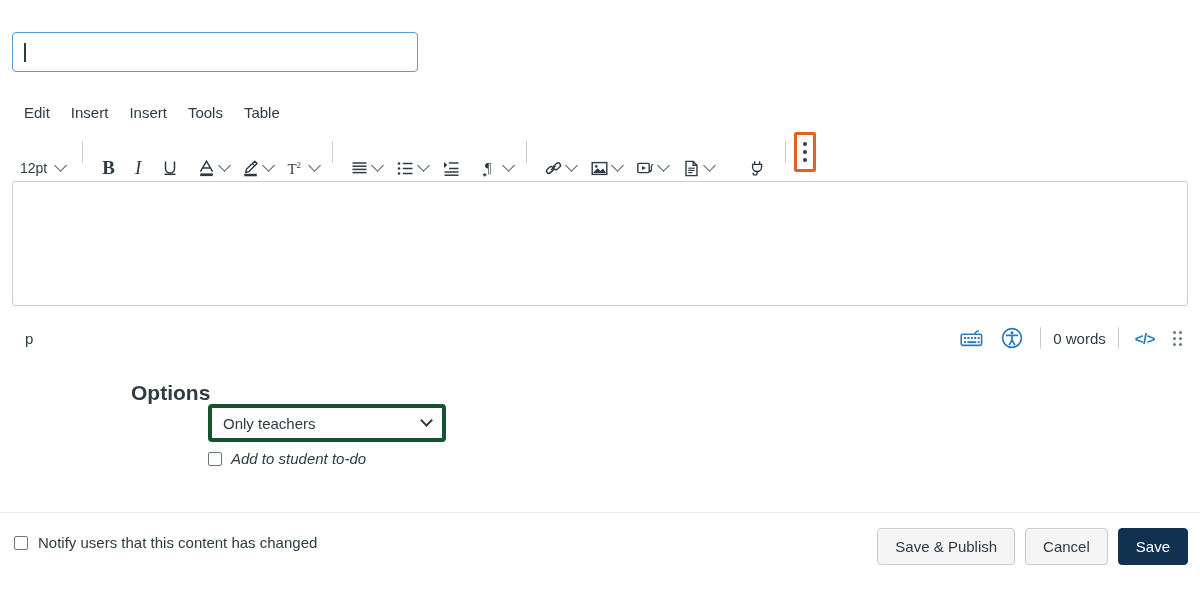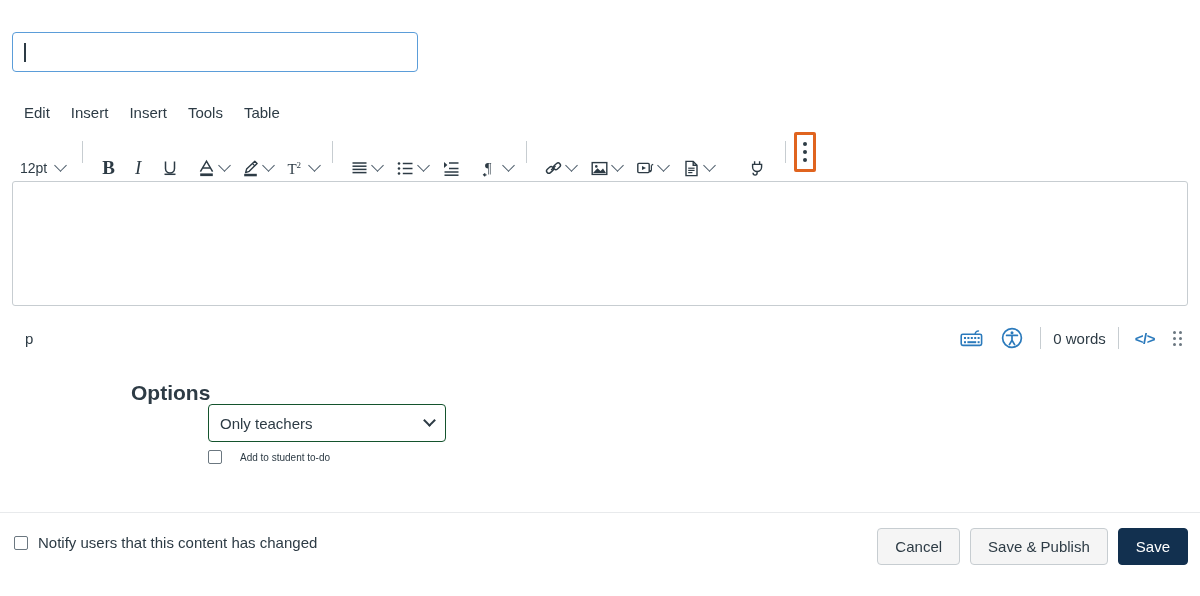--- a/index.html
+++ b/index.html
@@ -120,39 +120,39 @@
     position: absolute; left: 131px; top: 381px;
     font-size: 21px; font-weight: bold; color: #2d3b45;
   }
   .opt-desc {
     position: absolute; left: 208px; top: 377px;
     font-size: 15px; color: #2d3b45;
   }
   .opt-select {
     position: absolute; left: 208px; top: 404px;
     width: 238px; height: 38px;
-    border: 1px solid #14532d;
+    border: 4px solid #14532d;
     border-radius: 4px;
     background: #fff;
     display: flex; align-items: center;
     padding: 0 11px;
     font-size: 15px; color: #2d3b45;
     cursor: pointer;
   }
   .opt-select .sel-chev {
     margin-left: auto;
     width: 9px; height: 9px;
     border-right: 2px solid #2d3b45;
     border-bottom: 2px solid #2d3b45;
     transform: translateY(-3px) rotate(45deg);
   }
   .opt-check {
     position: absolute; left: 208px; top: 450px;
-    display: flex; align-items: center; gap: 18px;
-    font-size: 10px; color: #2d3b45;
+    display: flex; align-items: center; gap: 9px;
+    font-size: 15px; color: #2d3b45; font-style: italic;
   }
   .cb {
     width: 14px; height: 14px;
     border: 1px solid #6b7780;
     border-radius: 2px;
     background: #fff;
     display: inline-block;
     cursor: pointer;
     flex: none;
   }
@@ -435,18 +435,18 @@
   </div>
 
   <div class="divider"></div>
 
   <div class="notify">
     <span class="cb"></span>
     <span>Notify users that this content has changed</span>
   </div>
 
   <div class="footer-btns">
+    <div class="btn btn-light">Save &amp; Publish</div>
     <div class="btn btn-light">Cancel</div>
-    <div class="btn btn-light">Save &amp; Publish</div>
     <div class="btn btn-primary">Save</div>
   </div>
 
 </div>
 
 </body></html>

